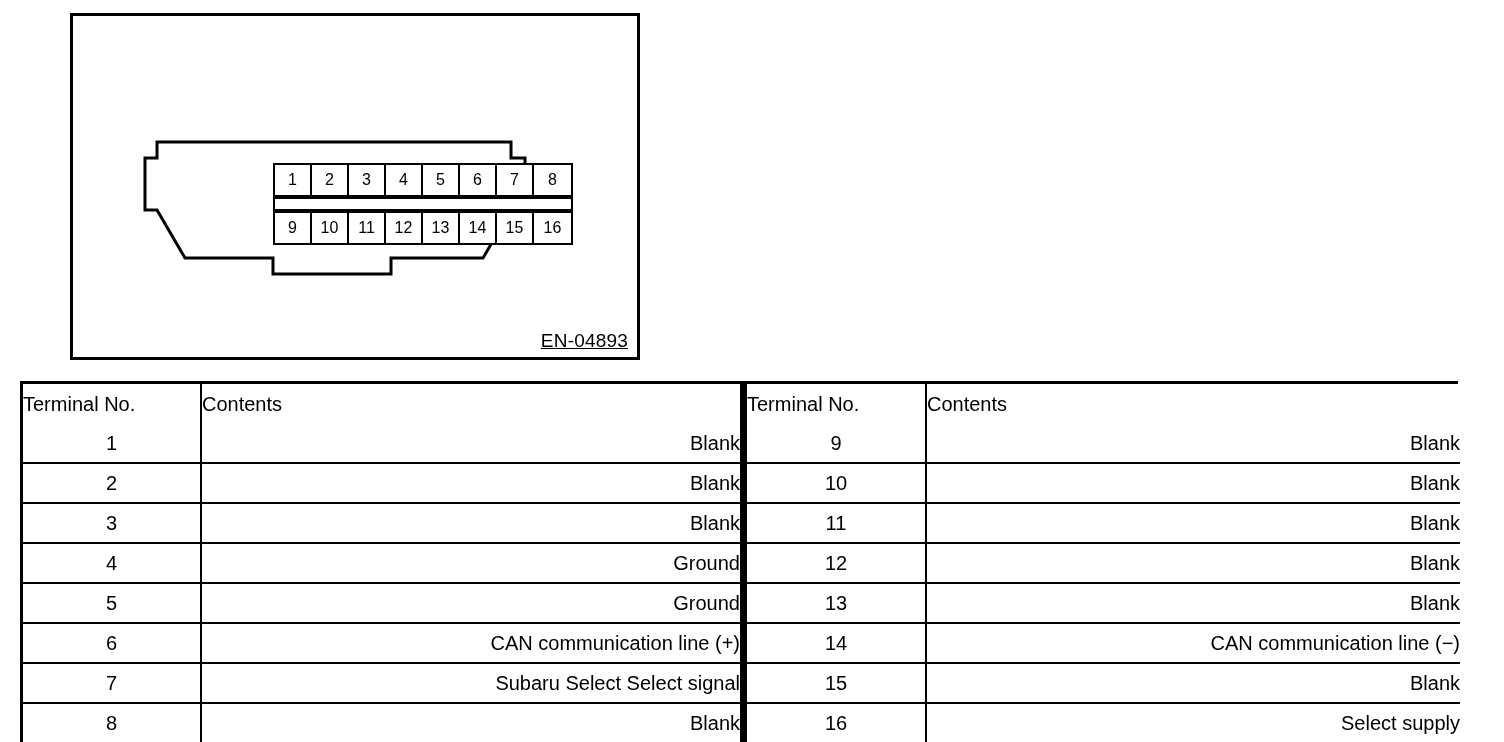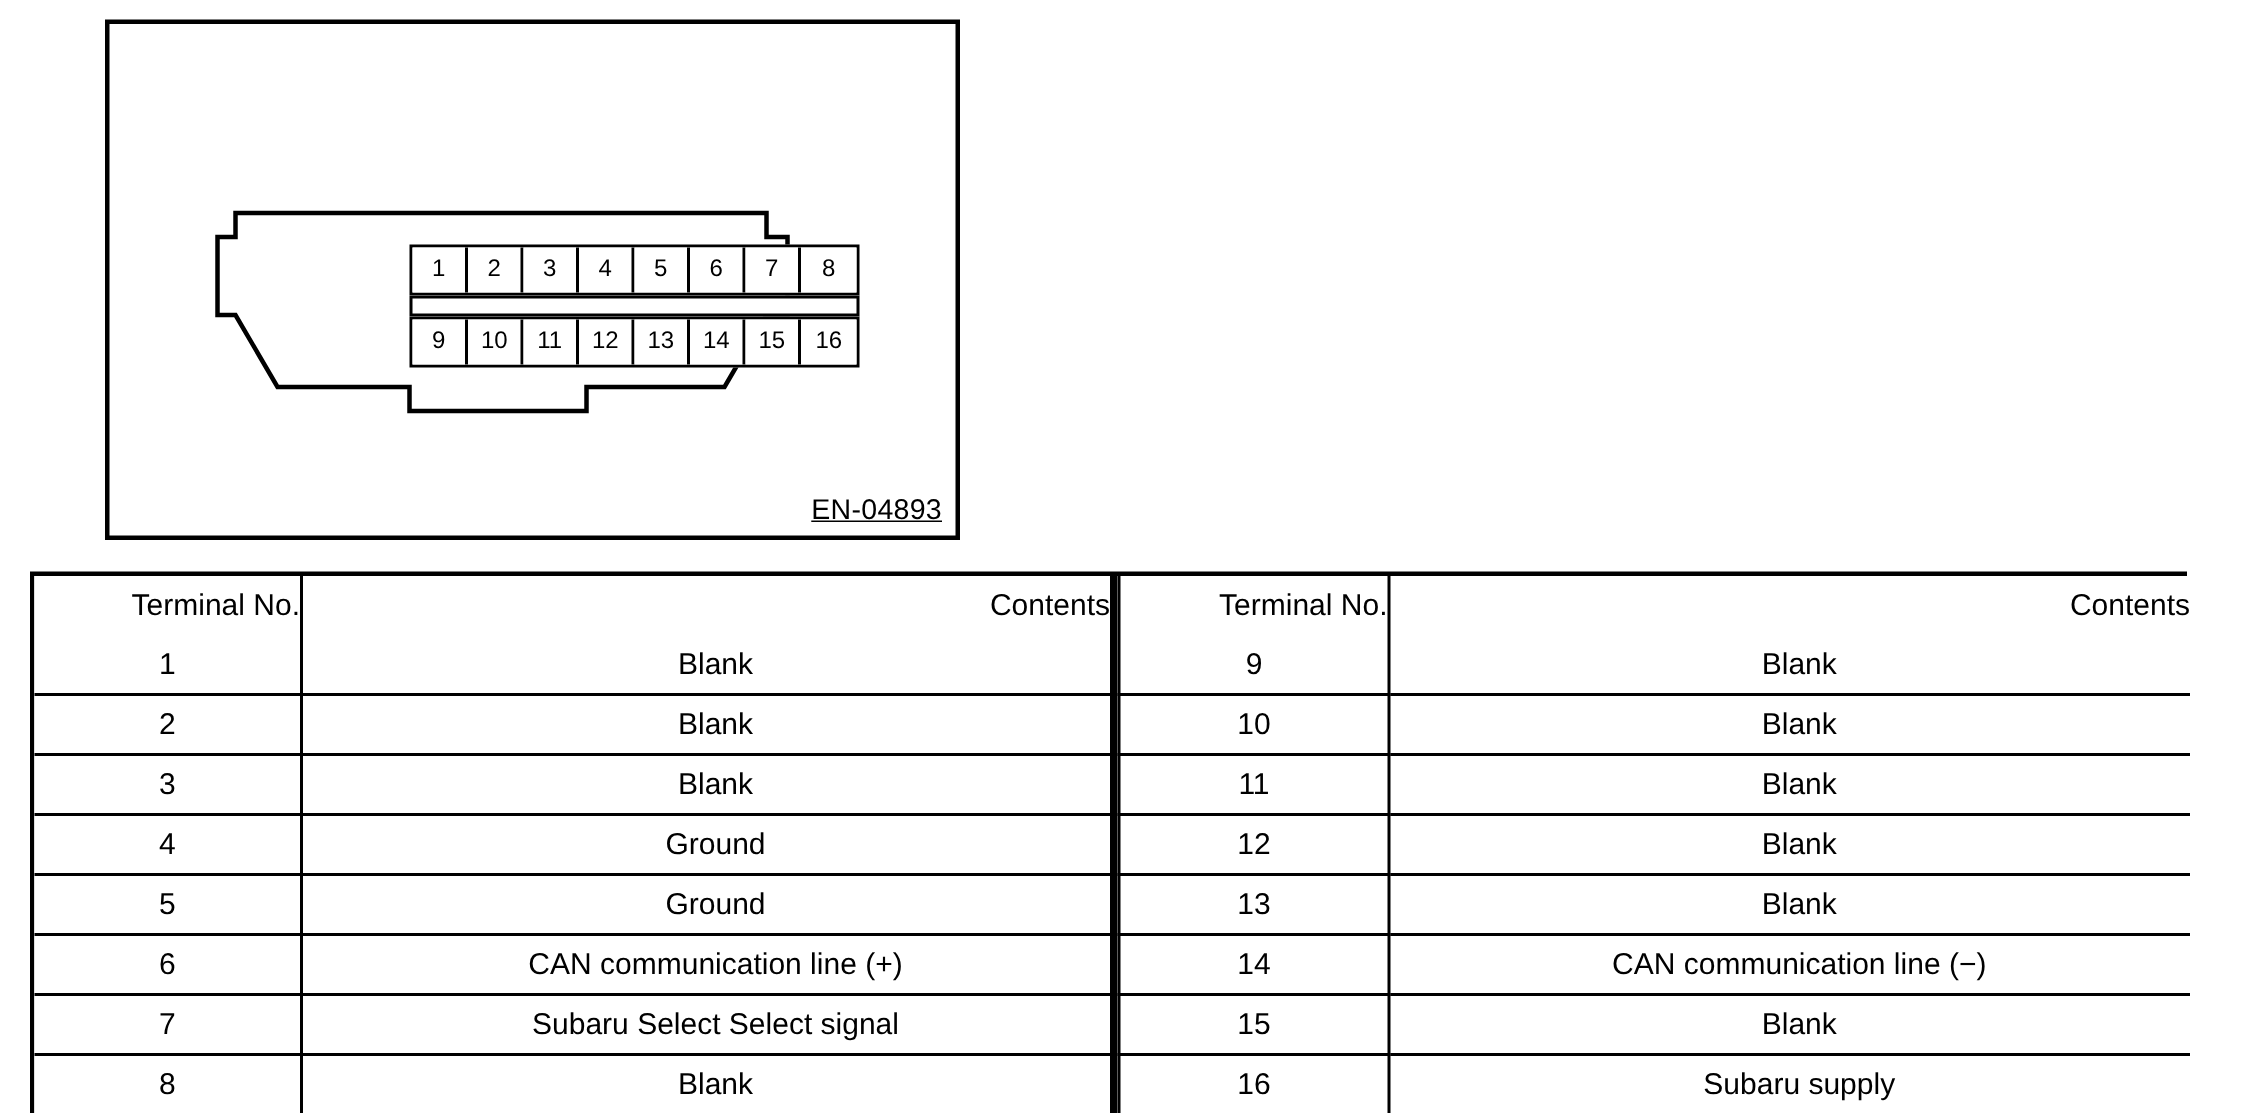--- a/index.html
+++ b/index.html
@@ -100,23 +100,23 @@
   .term-table td {
     border: 2px solid #000;
     height: 38px;
     font-size: 20px;
     font-weight: normal;
     padding: 0;
     background: #fff;
   }
   .term-table th { height: 40px; }
   .term-table th.h-no,
-  .term-table th.h-ct { text-align: right; margin-top: 27px; }
+  .term-table th.h-ct { text-align: left; margin-top: 27px; }
   .term-table td.t-no { text-align: center; }
-  .term-table td.t-ct { text-align: center; padding-left: 12px; }
+  .term-table td.t-ct { text-align: right; padding-left: 12px; }
 
   
   .term-table.left  tr > *:first-child { border-left: none; }
   .term-table.right tr > *:last-child  { border-right: none; }
   .term-table tr:first-child > * { border-top: none; }
   .term-table tr:last-child  > * { border-bottom: none; }
 
   .table-divider {
     width: 3px;
     background: #000;
@@ -262,18 +262,18 @@
       <tr>
         <td class="t-no">14</td>
         <td class="t-ct">CAN communication line (−)</td>
       </tr>
       <tr>
         <td class="t-no">15</td>
         <td class="t-ct">Blank</td>
       </tr>
       <tr>
         <td class="t-no">16</td>
-        <td class="t-ct">Subaru supply</td>
+        <td class="t-ct">Select supply</td>
       </tr>
     </tbody>
   </table>
 
 </div>
 
 </body></html>

